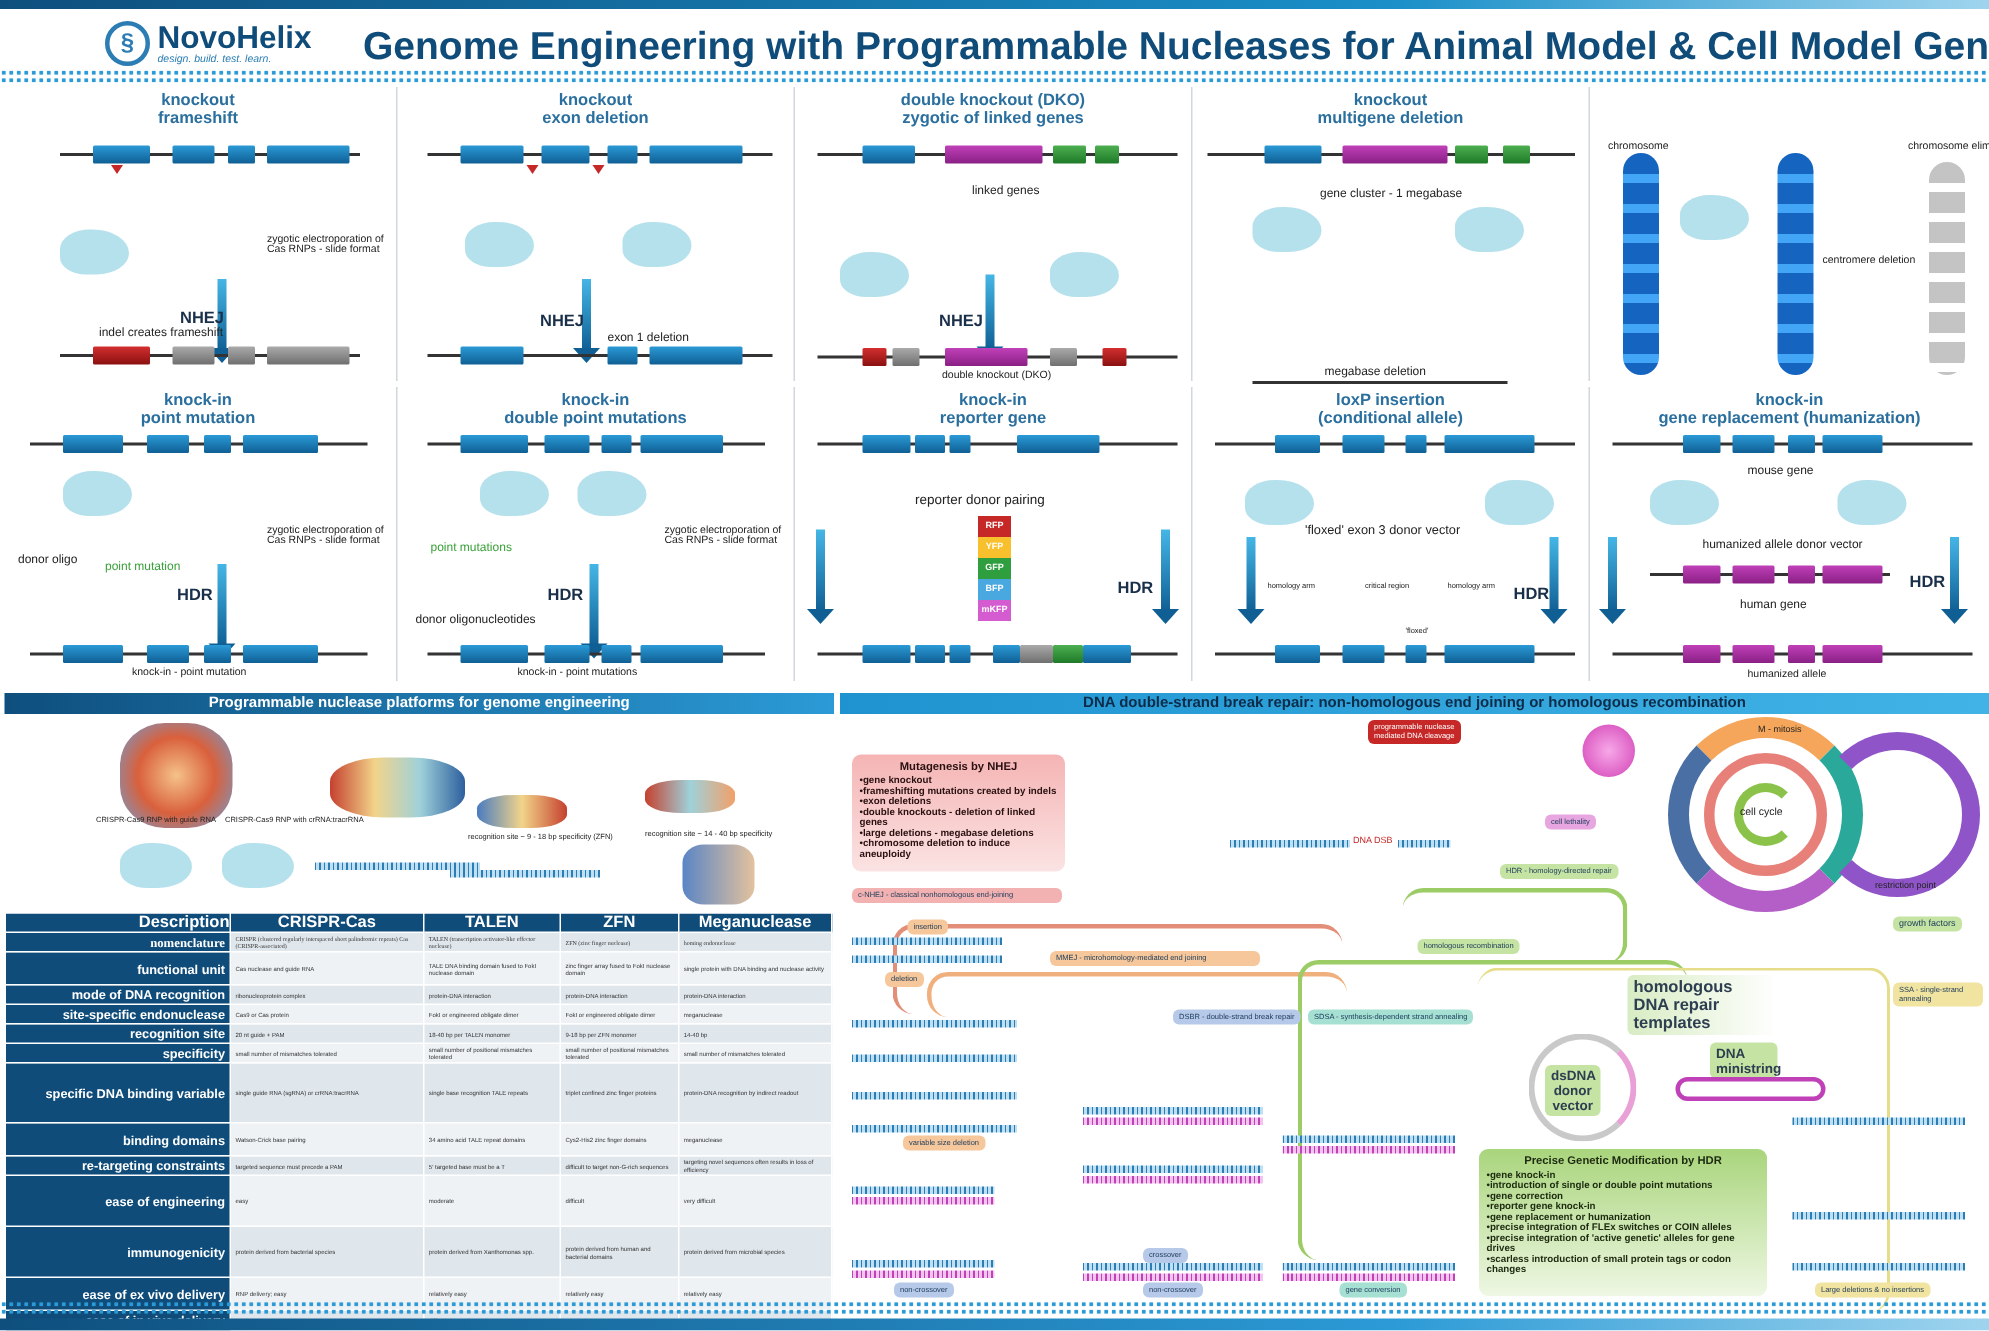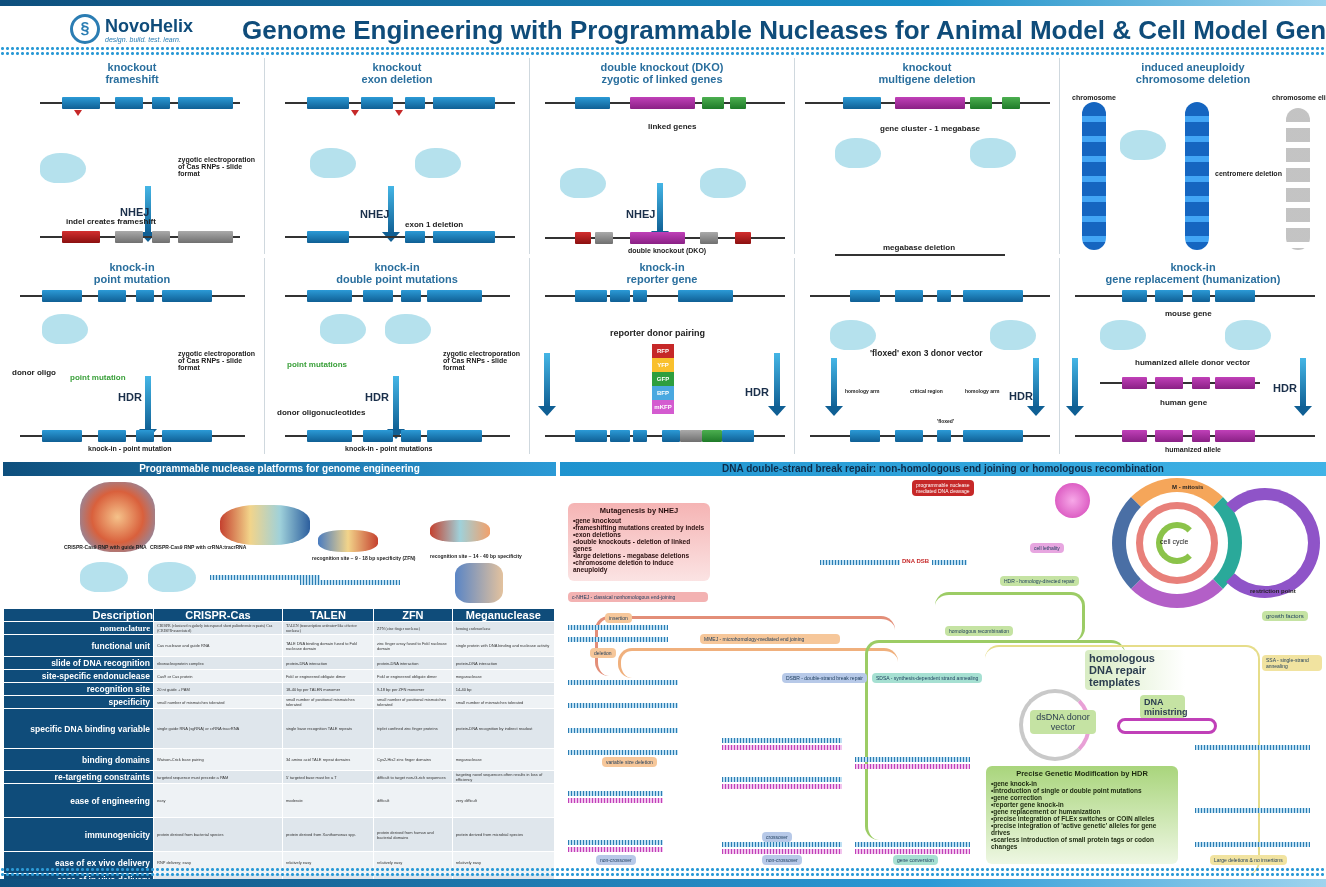--- a/index.html
+++ b/index.html
@@ -2,38 +2,38 @@
 <html><head>
 <meta charset="utf-8">
 <style>
   *{box-sizing:border-box;margin:0;padding:0}
   body{width:1326px;height:887px;background:#ffffff;font-family:"Liberation Sans",sans-serif;overflow:hidden;position:relative;color:#1a3a5a}
   .topbar{position:absolute;left:0;top:0;width:1326px;height:6px;background:linear-gradient(90deg,#0e4f7d,#1a8fc8 70%,#9fd4ee)}
   .header{position:absolute;left:0;top:6px;width:1326px;height:38px;display:flex;align-items:center}
   .logo{position:absolute;left:70px;top:8px;display:flex;align-items:center}
   .logo-mark{width:30px;height:30px;border-radius:50%;border:3px solid #2b7db3;display:flex;align-items:center;justify-content:center;color:#2b7db3;font-size:16px;font-weight:bold}
   .logo-text{margin-left:5px;display:flex;flex-direction:column}
-  .logo-name{font-size:18px;color:#0f4c7a;font-weight:bold;line-height:20px}
+  .logo-name{font-size:21px;color:#0f4c7a;font-weight:bold;line-height:20px}
   .logo-tag{font-size:7px;color:#2b7db3;font-style:italic}
   .title{position:absolute;left:242px;top:9px;font-size:26px;font-weight:bold;color:#0f4c7a;white-space:nowrap}
   .dots{position:absolute;left:0;width:1326px;height:10px;background-image:radial-gradient(circle,#2b9ad6 1.3px,transparent 1.6px);background-size:5px 5px}
   .panel{position:absolute;border-right:1px solid #cfd8de}
   .panel-title{position:absolute;left:0;right:0;top:3px;text-align:center;font-size:11px;font-weight:bold;color:#2a6f9e;line-height:12px}
   .gene-line{position:absolute;height:2px;background:#333}
   .exon{position:absolute;height:12px;background:linear-gradient(#2b9ad6,#0f5f94);border-radius:1px;font-size:4px;color:#fff;text-align:center;line-height:12px}
   .exon.mag{background:linear-gradient(#c040b8,#8a2085)}
   .exon.grn{background:linear-gradient(#4caf50,#1e7a28)}
   .exon.red{background:linear-gradient(#d32f2f,#8b1010)}
   .exon.gry{background:linear-gradient(#aaa,#6f6f6f)}
   .down-arrow{position:absolute;width:6px;background:linear-gradient(#45b6e6,#0f5f94)}
   .down-arrow::after{content:"";position:absolute;left:-6px;bottom:-8px;border-left:9px solid transparent;border-right:9px solid transparent;border-top:10px solid #0f5f94}
   .repair-label{position:absolute;font-size:11px;font-weight:bold;color:#1a2f4a}
   .rnp{position:absolute;width:46px;height:30px;background:#a8dcea;border-radius:45% 55% 50% 40%;opacity:.85}
   .cut{position:absolute;width:0;height:0;border-left:4px solid transparent;border-right:4px solid transparent;border-top:6px solid #c62828}
-  .small-label{position:absolute;font-size:8px;font-weight:bold;color:#222;white-space:nowrap}
+  .small-label{position:absolute;font-size:8px;font-weight:normal;color:#222;white-space:nowrap}
   .section-bar{position:absolute;height:14px;font-size:10px;font-weight:bold;text-align:center;line-height:14px}
   .table{position:absolute;left:3px;top:608px;width:552px;border-collapse:collapse;font-size:7px}
   .table th{background:#0f4c7a;color:#fff;font-size:11px;height:12px;border:1px solid #fff;font-weight:bold}
   .table td{border:1px solid #fff;color:#333;font-size:4px;padding:1px 3px;vertical-align:middle}
   .table td.rh{background:#0f4c7a;color:#fff;font-size:8.5px;font-weight:bold;text-align:right;width:150px}
   .table tr:nth-child(odd) td:not(.rh){background:#dfe6ec}
   .table tr:nth-child(even) td:not(.rh){background:#eef2f5}
   .box{position:absolute;border-radius:6px;font-size:7px;padding:3px 5px}
   .nhej-box{left:568px;top:503px;width:142px;height:78px;background:linear-gradient(#f5b4b4,#fbe3e3);font-size:6.5px;color:#2a1010;font-weight:bold}
   .nhej-box .bt{font-size:7.5px;text-align:center;margin-bottom:2px}
@@ -144,21 +144,20 @@
   <div class="exon grn" style="left:175px;top:39px;width:22px"></div>
   <div class="exon grn" style="left:207px;top:39px;width:18px"></div>
   <div class="small-label" style="left:85px;top:66px">gene cluster - 1 megabase</div>
   <div class="rnp" style="left:40px;top:80px"></div>
   <div class="rnp" style="left:175px;top:80px"></div>
   <div class="small-label" style="left:88px;top:185px">megabase deletion</div>
   <div class="gene-line" style="left:40px;top:196px;width:170px"></div>
 </div>
 
 <div class="panel" style="left:1060px;top:58px;width:266px;height:196px;border-right:none">
-  <div class="panel-title"><span>induced aneuploidy</span><br><span>chromosome deletion</span></div>
   <div class="small-label" style="left:12px;top:36px;font-size:7px">chromosome</div>
   <div class="chromosome" style="left:22px;top:44px;height:148px"></div>
   <div class="rnp" style="left:60px;top:72px"></div>
   <div class="chromosome" style="left:125px;top:44px;height:148px"></div>
   <div class="small-label" style="left:155px;top:112px;font-size:7px">centromere deletion</div>
   <div class="small-label" style="left:212px;top:36px;font-size:7px">chromosome elimination</div>
   <div class="chromosome gray" style="left:226px;top:50px;height:142px"></div>
 </div>
 
 <div class="panel" style="left:0;top:258px;width:265px;height:196px">
@@ -226,20 +225,21 @@
   <div class="exon" style="left:45px;top:172px;width:32px"></div>
   <div class="exon" style="left:80px;top:172px;width:20px"></div>
   <div class="exon" style="left:103px;top:172px;width:14px"></div>
   <div class="exon" style="left:132px;top:172px;width:18px"></div>
   <div class="exon gry" style="left:150px;top:172px;width:22px"></div>
   <div class="exon grn" style="left:172px;top:172px;width:20px"></div>
   <div class="exon" style="left:192px;top:172px;width:32px"></div>
 </div>
 
 <div class="panel" style="left:795px;top:258px;width:265px;height:196px">
+  <div class="panel-title"><span>loxP insertion</span><br><span>(conditional allele)</span></div>
   <div class="gene-line" style="left:15px;top:37px;width:240px"></div>
   <div class="exon" style="left:55px;top:32px;width:30px"></div>
   <div class="exon" style="left:100px;top:32px;width:28px"></div>
   <div class="exon" style="left:142px;top:32px;width:14px"></div>
   <div class="exon" style="left:168px;top:32px;width:60px"></div>
   <div class="rnp" style="left:35px;top:62px"></div>
   <div class="rnp" style="left:195px;top:62px"></div>
   <div class="small-label" style="left:75px;top:90px;font-size:8.5px">'floxed' exon 3 donor vector</div>
   <div class="small-label" style="left:50px;top:130px;font-size:5px">homology arm</div>
   <div class="small-label" style="left:115px;top:130px;font-size:5px">critical region</div>
@@ -317,21 +317,21 @@
         <td>homing endonuclease</td>
       </tr>
       <tr style="height: 22px;">
         <td class="rh">functional unit</td>
         <td>Cas nuclease and guide RNA</td>
         <td>TALE DNA binding domain fused to FokI nuclease domain</td>
         <td>zinc finger array fused to FokI nuclease domain</td>
         <td>single protein with DNA binding and nuclease activity</td>
       </tr>
       <tr style="height: 12px;">
-        <td class="rh">slide of DNA recognition</td>
+        <td class="rh">mode of DNA recognition</td>
         <td>ribonucleoprotein complex</td>
         <td>protein-DNA interaction</td>
         <td>protein-DNA interaction</td>
         <td>protein-DNA interaction</td>
       </tr>
       <tr style="height: 12px;">
         <td class="rh">site-specific endonuclease</td>
         <td>Cas9 or Cas protein</td>
         <td>FokI or engineered obligate dimer</td>
         <td>FokI or engineered obligate dimer</td>
@@ -477,21 +477,21 @@
 <div class="cycle-core"></div>
 <div class="small-label" style="left:1160px;top:538px;font-size:7px;font-weight:normal">cell cycle</div>
 <div class="small-label" style="left:1172px;top:484px;font-size:6px">M - mitosis</div>
 <div class="small-label" style="left:1250px;top:588px;font-size:6px">restriction point</div>
 <div class="tag green" style="left:1262px;top:611px;font-size:6px">growth factors</div>
 
 <div class="flow-line" style="left:985px;top:645px;width:275px;height:230px;border:2px solid #e6dd8a;border-left:none;border-bottom:none"></div>
 <div class="tag yellow" style="left:1262px;top:655px;font-size:5px;white-space:normal;width:60px">SSA - single-strand annealing</div>
 <div class="tag green" style="left:1085px;top:650px;font-size:11px;font-weight:bold;background:linear-gradient(90deg,#d8ecc3,#fff);color:#2c3e50;line-height:12px;white-space:normal;width:100px">homologous DNA repair templates</div>
 <div class="plasmid"></div>
-<div class="tag green" style="left:1030px;top:710px;font-size:9px;font-weight:normal;color:#2c3e50;white-space:normal;width:66px;text-align:center">dsDNA donor vector</div>
+<div class="tag green" style="left:1030px;top:710px;font-size:9px;font-weight:bold;color:#2c3e50;white-space:normal;width:37px;text-align:center">dsDNA donor vector</div>
 <div class="tag green" style="left:1140px;top:695px;font-size:9px;font-weight:bold;color:#2c3e50;white-space:normal;width:45px">DNA ministring</div>
 <div class="ministring"></div>
 <div class="dna" style="left:1195px;top:745px;width:115px"></div>
 <div class="dna" style="left:1195px;top:808px;width:115px"></div>
 <div class="dna" style="left:1195px;top:842px;width:115px"></div>
 <div class="tag yellow" style="left:1210px;top:855px;font-size:5px">Large deletions &amp; no insertions</div>
 
 <div class="box hdr-box">
   <div class="bt">Precise Genetic Modification by HDR</div>
   <div id="hdr-list">

